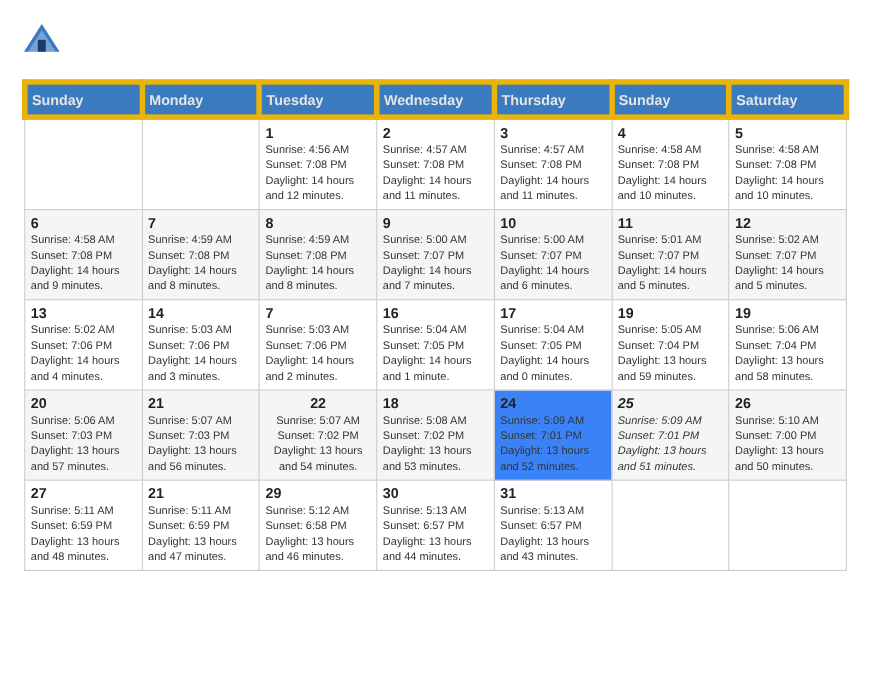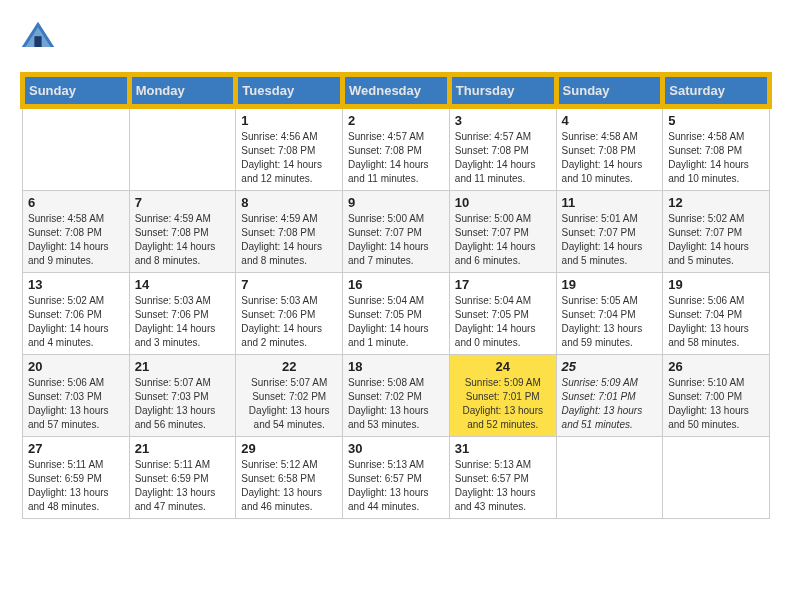--- a/index.html
+++ b/index.html
@@ -215,21 +215,21 @@
           <div class="day-detail">Sunrise: 5:07 AM<br>Sunset: 7:03 PM<br>Daylight: 13 hours<br>and 56 minutes.</div>
         </td>
         <td style="background: rgb(245, 245, 245); text-align: center;">
           <div class="day-number">22</div>
           <div class="day-detail">Sunrise: 5:07 AM<br>Sunset: 7:02 PM<br>Daylight: 13 hours<br>and 54 minutes.</div>
         </td>
         <td style="background: rgb(245, 245, 245);">
           <div class="day-number">18</div>
           <div class="day-detail">Sunrise: 5:08 AM<br>Sunset: 7:02 PM<br>Daylight: 13 hours<br>and 53 minutes.</div>
         </td>
-        <td style="background: #fde047; text-align: center;">
+        <td style="background: #3b82f6;">
           <div class="day-number">24</div>
           <div class="day-detail">Sunrise: 5:09 AM<br>Sunset: 7:01 PM<br>Daylight: 13 hours<br>and 52 minutes.</div>
         </td>
         <td style="background: rgb(245, 245, 245); font-style: italic;">
           <div class="day-number">25</div>
           <div class="day-detail">Sunrise: 5:09 AM<br>Sunset: 7:01 PM<br>Daylight: 13 hours<br>and 51 minutes.</div>
         </td>
         <td style="background: rgb(245, 245, 245);">
           <div class="day-number">26</div>
           <div class="day-detail">Sunrise: 5:10 AM<br>Sunset: 7:00 PM<br>Daylight: 13 hours<br>and 50 minutes.</div>

